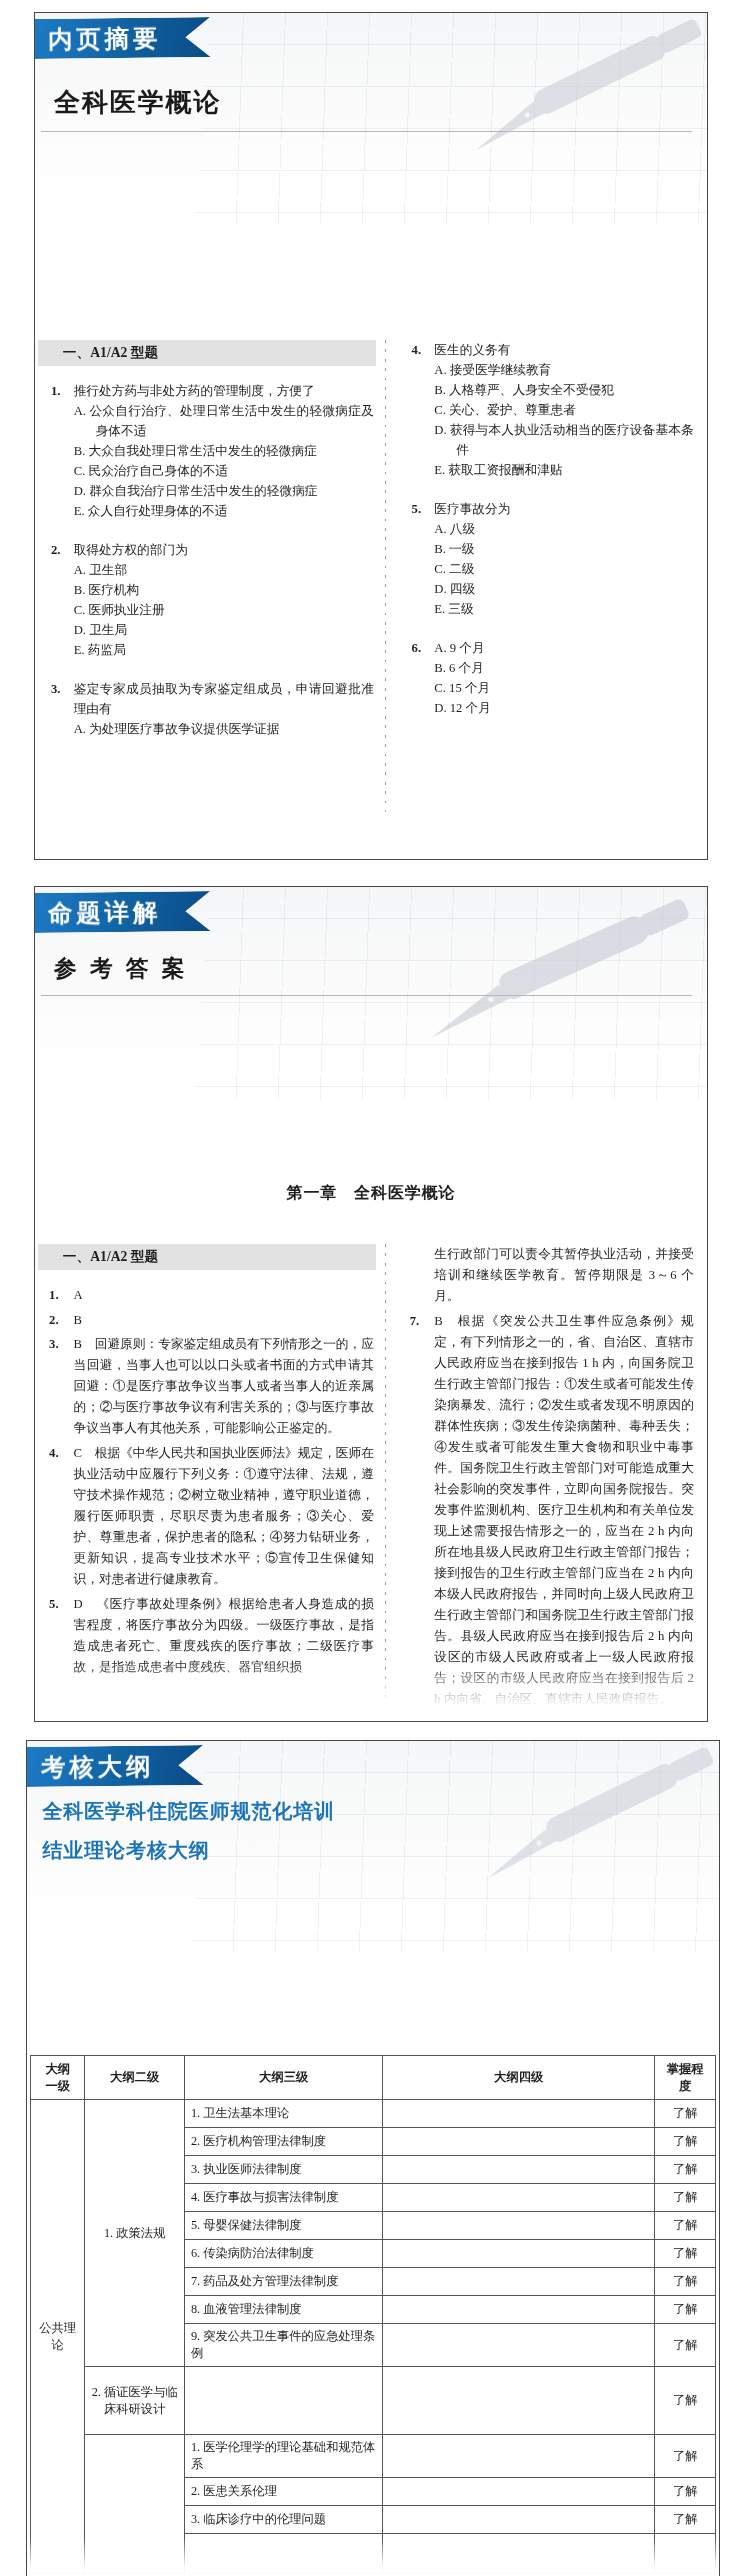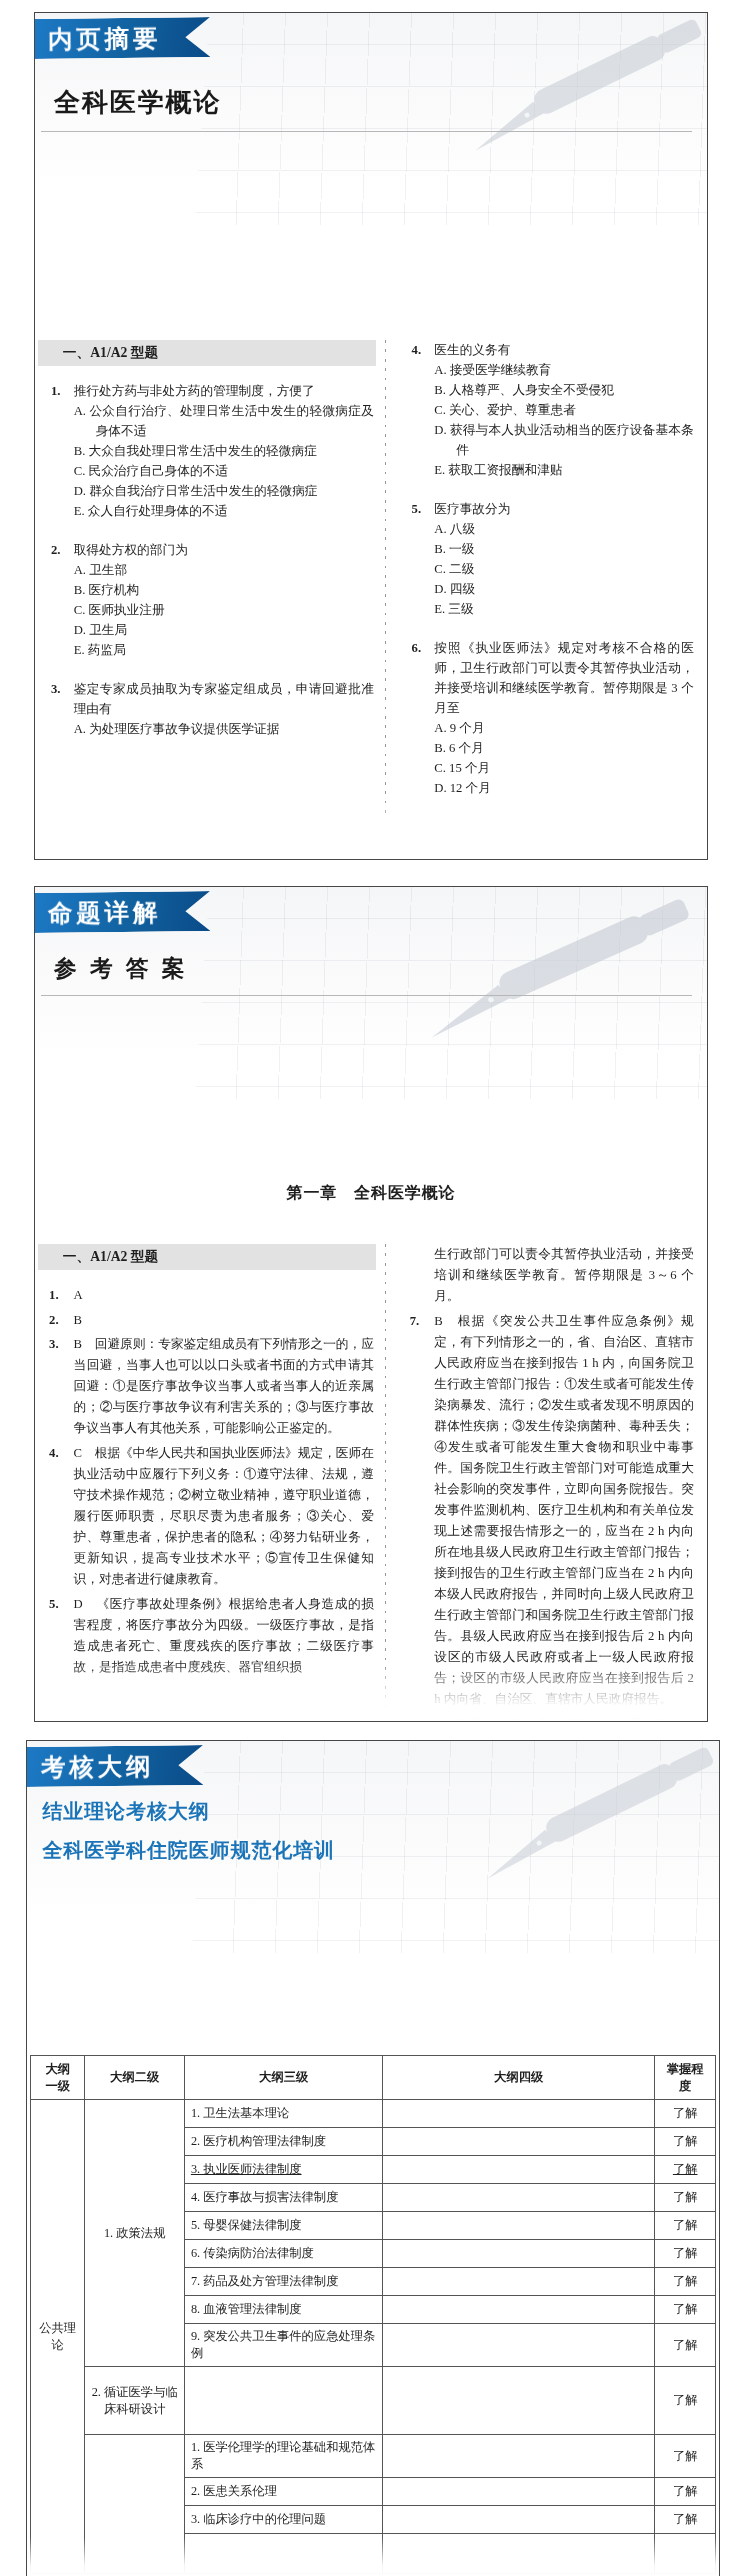--- a/index.html
+++ b/index.html
@@ -111,21 +111,21 @@
         <div id="p1-left">
             <div class="q"><span class="qnum">1.</span><span>推行处方药与非处方药的管理制度，方便了</span><div class="opt">A. 公众自行治疗、处理日常生活中发生的轻微病症及身体不适</div><div class="opt">B. 大众自我处理日常生活中发生的轻微病症</div><div class="opt">C. 民众治疗自己身体的不适</div><div class="opt">D. 群众自我治疗日常生活中发生的轻微病症</div><div class="opt">E. 众人自行处理身体的不适</div></div>
             <div class="q"><span class="qnum">2.</span><span>取得处方权的部门为</span><div class="opt">A. 卫生部</div><div class="opt">B. 医疗机构</div><div class="opt">C. 医师执业注册</div><div class="opt">D. 卫生局</div><div class="opt">E. 药监局</div></div>
             <div class="q"><span class="qnum">3.</span><span>鉴定专家成员抽取为专家鉴定组成员，申请回避批准理由有</span><div class="opt">A. 为处理医疗事故争议提供医学证据</div></div>
           </div>
       </div>
       <div class="col-r">
         <div id="p1-right">
             <div class="q"><span class="qnum">4.</span><span>医生的义务有</span><div class="opt">A. 接受医学继续教育</div><div class="opt">B. 人格尊严、人身安全不受侵犯</div><div class="opt">C. 关心、爱护、尊重患者</div><div class="opt">D. 获得与本人执业活动相当的医疗设备基本条件</div><div class="opt">E. 获取工资报酬和津贴</div></div>
             <div class="q"><span class="qnum">5.</span><span>医疗事故分为</span><div class="opt">A. 八级</div><div class="opt">B. 一级</div><div class="opt">C. 二级</div><div class="opt">D. 四级</div><div class="opt">E. 三级</div></div>
-            <div class="q"><span class="qnum">6.</span><span>按照《执业医师法》规定对考核不合格的医师，卫生行政部门可以责令其暂停执业活动，并接受培训和继续医学教育。暂停期限是 3 个月至</span><div class="opt">A. 9 个月</div><div class="opt">B. 6 个月</div><div class="opt">C. 15 个月</div><div class="opt">D. 12 个月</div></div>
+            <div class="q"><span class="qnum">6.</span><div class="opt">A. 9 个月</div><div class="opt">B. 6 个月</div><div class="opt">C. 15 个月</div><div class="opt">D. 12 个月</div></div>
           </div>
       </div>
     </div>
   </div>
   <div class="fade"></div>
 </section>
 
 <section class="page" id="page2">
   <div class="deco">
     <div class="grid"></div>
@@ -178,22 +178,22 @@
         <rect x="97" y="68" width="150" height="27" rx="11"></rect>
         <rect x="243" y="71" width="46" height="21" rx="6"></rect>
       </g>
     </svg>
   </div>
   <div class="banner">
     <span>考核大纲</span>
   </div>
   <div class="content">
     <div class="title3" style="color: rgb(27, 116, 184);">
+      <div>全科医学科住院医师规范化培训</div>
       <div>结业理论考核大纲</div>
-      <div>全科医学科住院医师规范化培训</div>
     </div>
     <table class="otable" id="outline-table">
         <colgroup>
           <col style="width: 54px;">
           <col style="width: 100px;">
           <col style="width: 198px;">
           <col style="width: 272px;">
           <col style="width: 61px;">
         </colgroup>
         <thead>
@@ -211,21 +211,21 @@
             <td class="c" rowspan="9">1. 政策法规</td>
             <td class="l3">1. 卫生法基本理论</td>
             <td class="l3"></td>
             <td class="c">了解</td>
           </tr>
           <tr style="height: 28px;">
             <td class="l3">2. 医疗机构管理法律制度</td>
             <td class="l3"></td>
             <td class="c">了解</td>
           </tr>
-          <tr style="height: 28px; text-decoration: underline;">
+          <tr style="height: 28px;">
             <td class="l3">3. 执业医师法律制度</td>
             <td class="l3"></td>
             <td class="c">了解</td>
           </tr>
           <tr style="height: 28px;">
             <td class="l3">4. 医疗事故与损害法律制度</td>
             <td class="l3"></td>
             <td class="c">了解</td>
           </tr>
           <tr style="height: 28px;">

